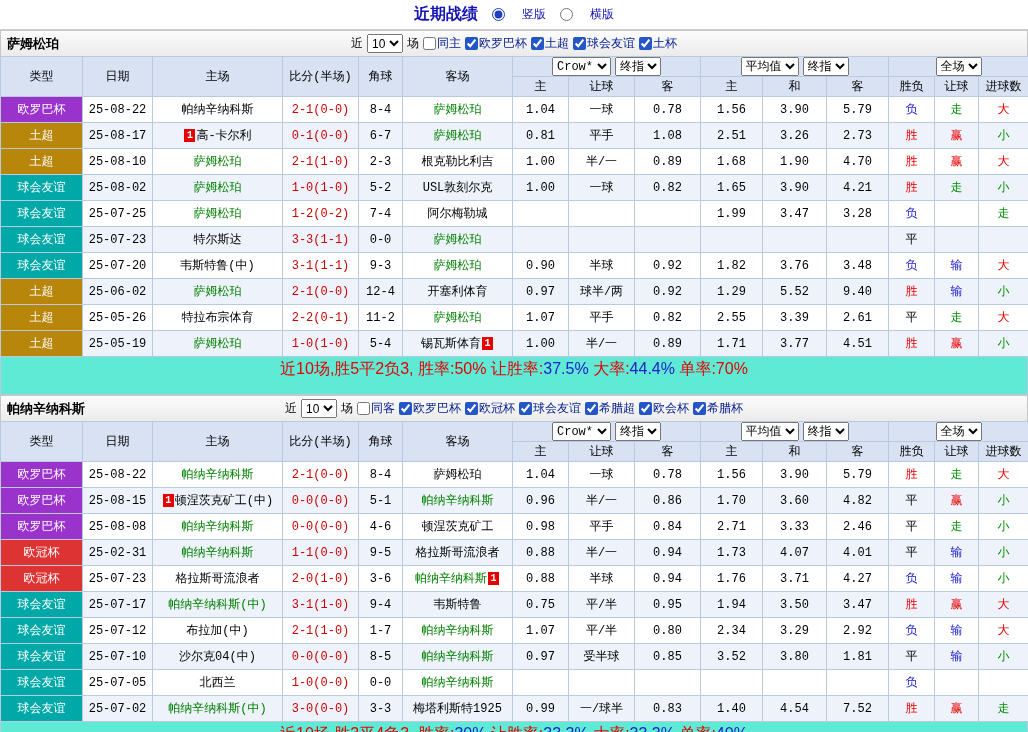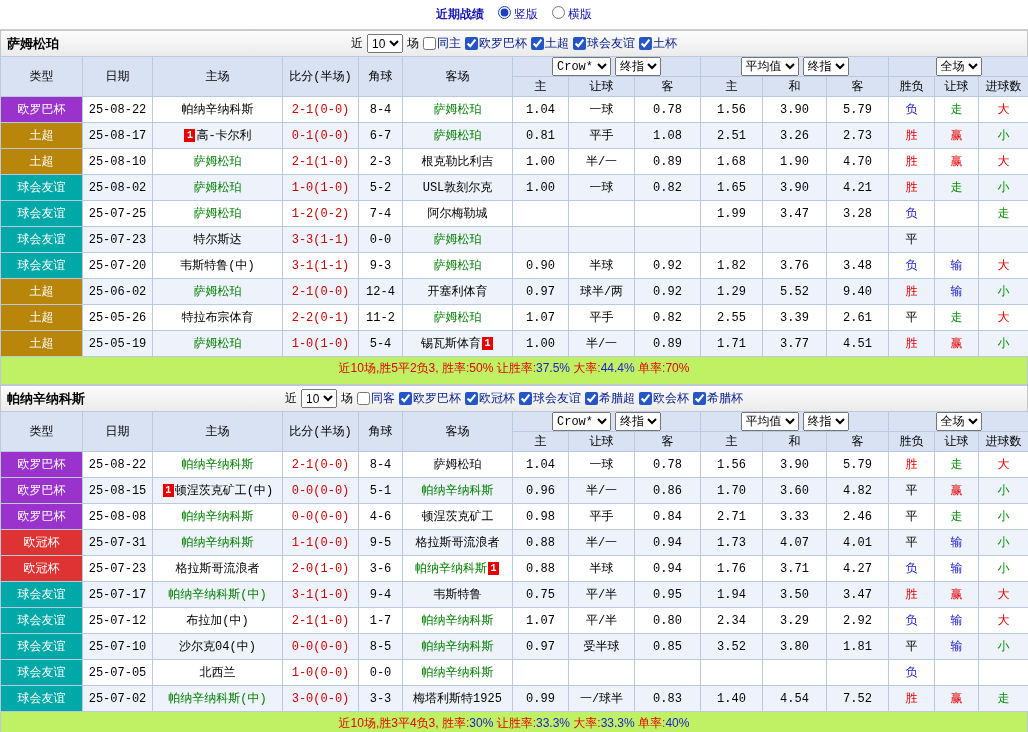--- a/index.html
+++ b/index.html
@@ -10,22 +10,22 @@
     font-size: 12px;
     color: #000;
   }
   
   .titlebar {
     height: 30px;
     display: flex; align-items: center; justify-content: center; gap: 14px;
     background: #fff;
     border-bottom: 1px solid #cfcfcf;
   }
-  .titlebar .title { color: #1515b5; font-weight: bold; font-size: 12px; }
-  .layout-radio { display: inline-flex; gap: 3px; color: #1515b5; cursor: pointer; }
+  .titlebar .title { color: #1515b5; font-weight: bold; font-size: 16px; }
+  .layout-radio { display: inline-flex; align-items: center; gap: 17px; color: #1515b5; cursor: pointer; }
   .layout-radio input { width: 13px; height: 13px; accent-color: #1e3fbf; margin: 0; }
 
   
   .section-header {
     position: relative; height: 26px;
     background: linear-gradient(#fcfcfc, #ebebeb);
     border: 1px solid #c6c6c6; border-bottom: none;
     display: flex; align-items: center; justify-content: center;
   }
   .team-name {
@@ -51,23 +51,23 @@
   tbody tr:nth-child(even) td { background: #eef3fb; }
   td.type-cell { color: #fff; }
   td.score { color: #cc0000; }
   .team-green { color: #008000; }
   .red-badge {
     display: inline-block; width: 11px; height: 13px; line-height: 13px;
     background: #e60000; color: #fff; font-size: 10px; font-weight: bold;
     text-align: center; vertical-align: 1px; margin: 0 1px;
   }
   .summary {
-    height: 28px; line-height: 23px; text-align: center;
+    height: 38px; line-height: 23px; text-align: center;
     border: 1px solid #b9c9e0; border-top: none;
-    background: #bef264; font-size: 12px;
+    background: #5eead4; font-size: 16px;
   }
   .summary span { white-space: pre; }
 </style>
 </head>
 <body>
 
 <div class="titlebar">
   <span class="title">近期战绩</span>
   <label class="layout-radio">
     <input type="radio" name="layout" checked="" style="">
@@ -473,21 +473,21 @@
             <td>0.84</td>
             <td>2.71</td>
             <td>3.33</td>
             <td>2.46</td>
             <td style="color: rgb(0, 0, 0);">平</td>
             <td style="color: rgb(0, 144, 0);">走</td>
             <td style="color: rgb(0, 144, 0);">小</td>
           </tr>
           <tr>
             <td class="type-cell" style="background: rgb(221, 51, 51);">欧冠杯</td>
-            <td>25-07-31</td>
+            <td>25-02-31</td>
             <td><span class="team-green">帕纳辛纳科斯</span></td>
             <td class="score">1-1(0-0)</td>
             <td>9-5</td>
             <td><span>格拉斯哥流浪者</span></td>
             <td>0.88</td>
             <td>半/一</td>
             <td>0.94</td>
             <td>1.73</td>
             <td>4.07</td>
             <td>4.01</td>

